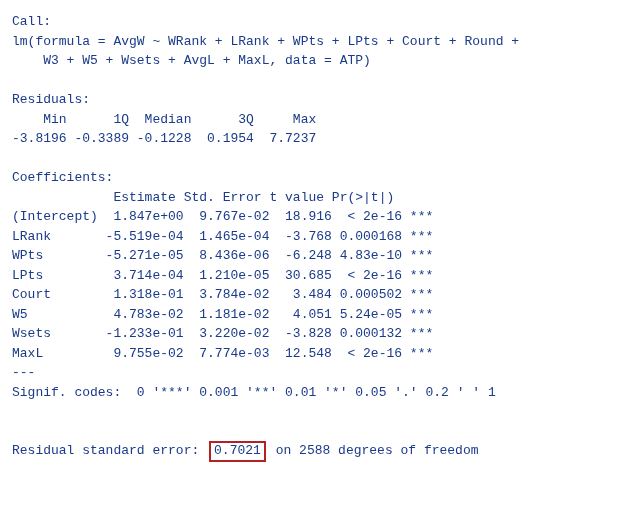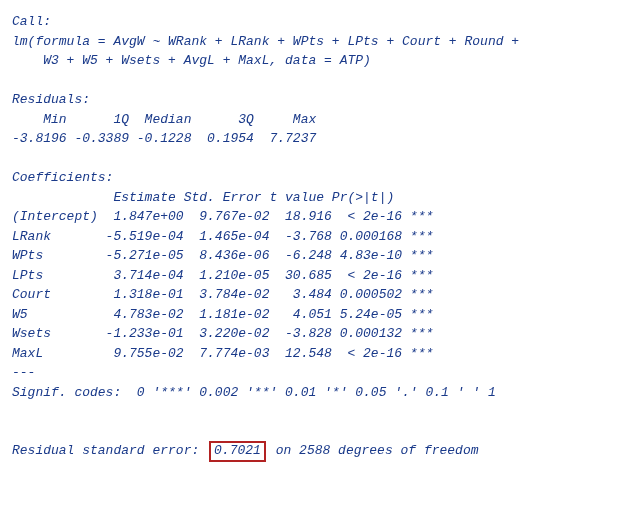--- a/index.html
+++ b/index.html
@@ -8,21 +8,20 @@
     background: #ffffff;
     font-family: "Courier New", Courier, monospace;
     font-size: 13px;
     color: #1a3a8a;
     line-height: 1.5;
     width: 620px;
     box-sizing: border-box;
   }
   .line {
     white-space: pre;
-    font-style: italic;
   }
   .hl {
     display: inline-block;
     border: 2px solid #b22222;
     padding: 0 3px;
     line-height: 1.3;
     margin: 0 2px;
   }
 </style>
 </head>
@@ -45,18 +44,18 @@
     <div class="line">LRank       -5.519e-04  1.465e-04  -3.768 0.000168 ***</div>
     <div class="line">WPts        -5.271e-05  8.436e-06  -6.248 4.83e-10 ***</div>
     <div class="line">LPts         3.714e-04  1.210e-05  30.685  &lt; 2e-16 ***</div>
     <div class="line">Court        1.318e-01  3.784e-02   3.484 0.000502 ***</div>
     <div class="line">W5           4.783e-02  1.181e-02   4.051 5.24e-05 ***</div>
     <div class="line">Wsets       -1.233e-01  3.220e-02  -3.828 0.000132 ***</div>
     <div class="line">MaxL         9.755e-02  7.774e-03  12.548  &lt; 2e-16 ***</div>
   </div>
 
 <div class="line">---</div>
-<div class="line">Signif. codes:  0 '***' 0.002 '**' 0.01 '*' 0.05 '.' 0.1 ' ' 1</div>
+<div class="line">Signif. codes:  0 '***' 0.001 '**' 0.01 '*' 0.05 '.' 0.2 ' ' 1</div>
 <div class="line"> </div>
 
 <div class="line">
 <span>Residual standard error:</span> <span class="hl">0.7021</span> <span>on 2588 degrees of freedom</span>
 </div>
 
 </body></html>

